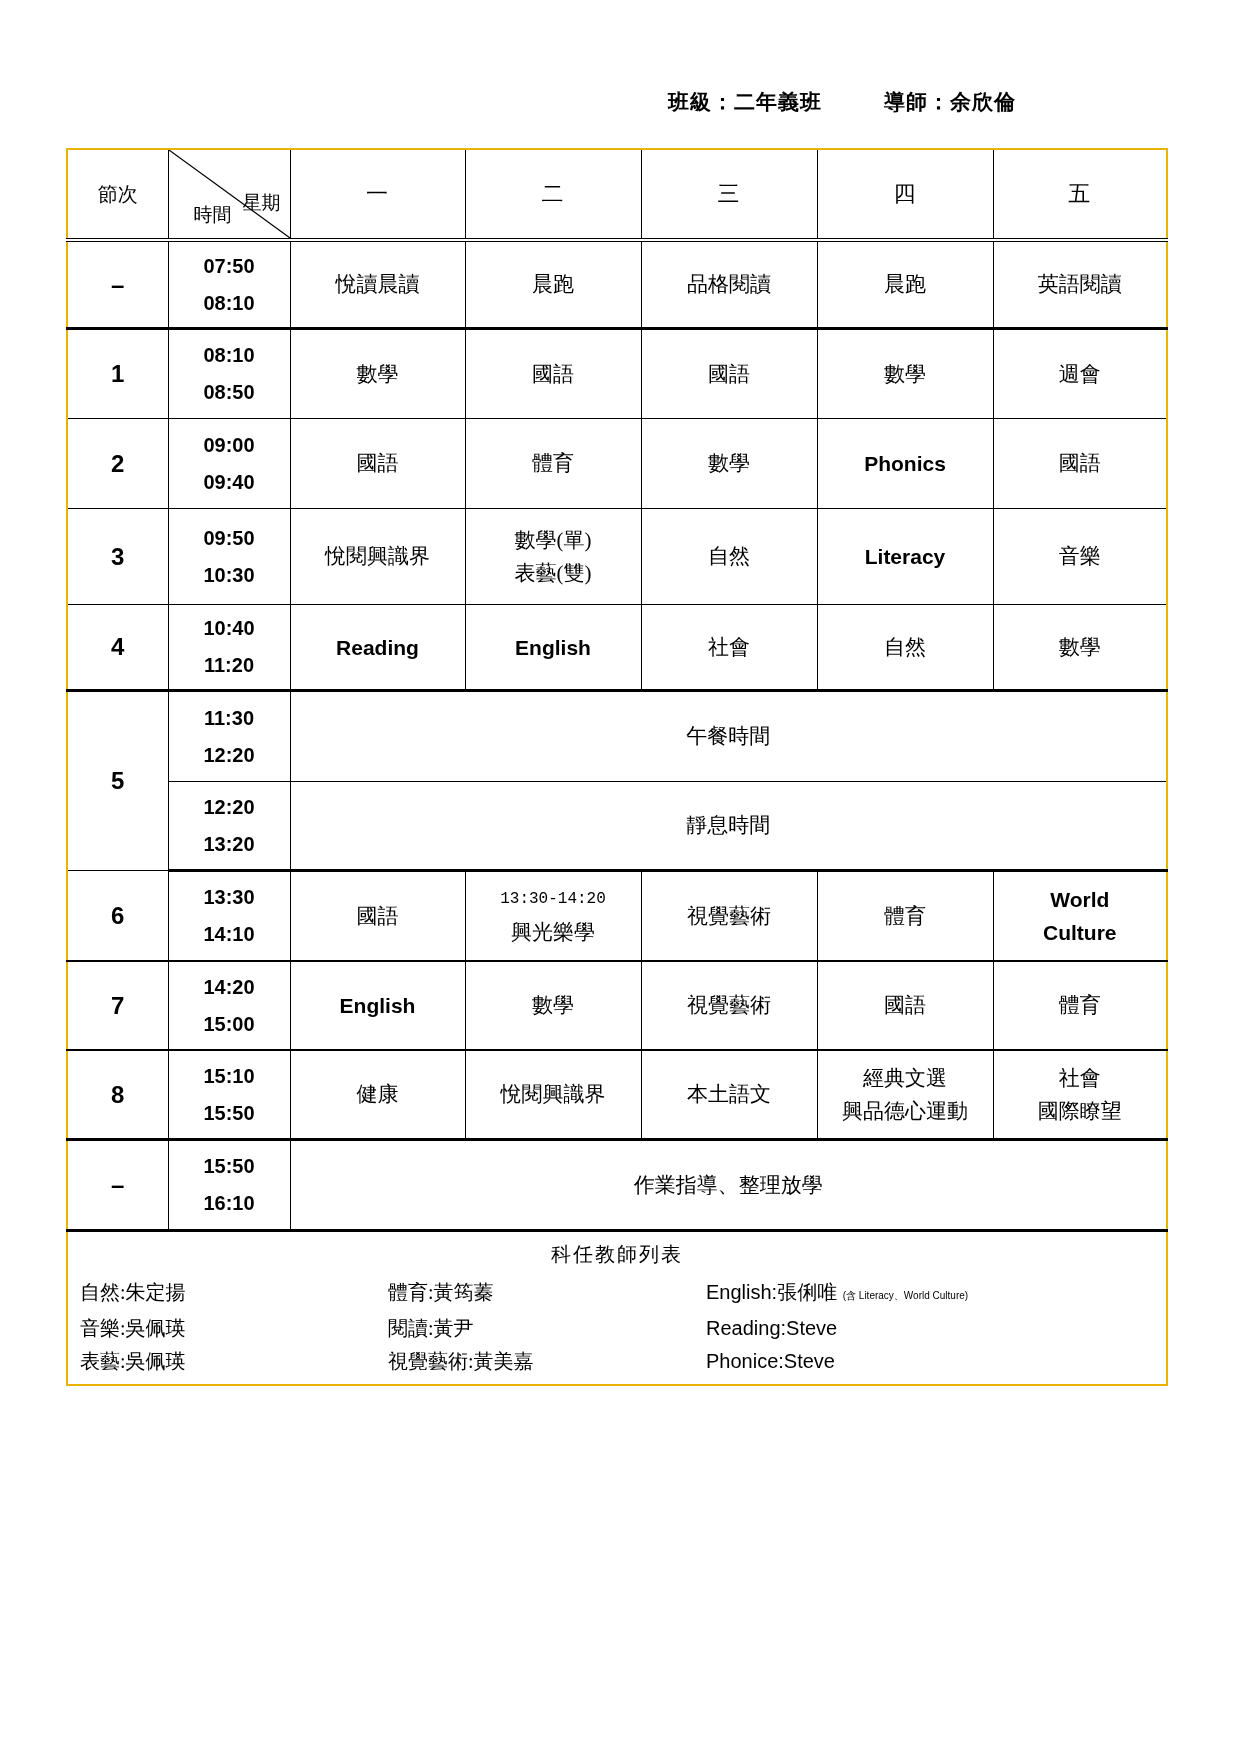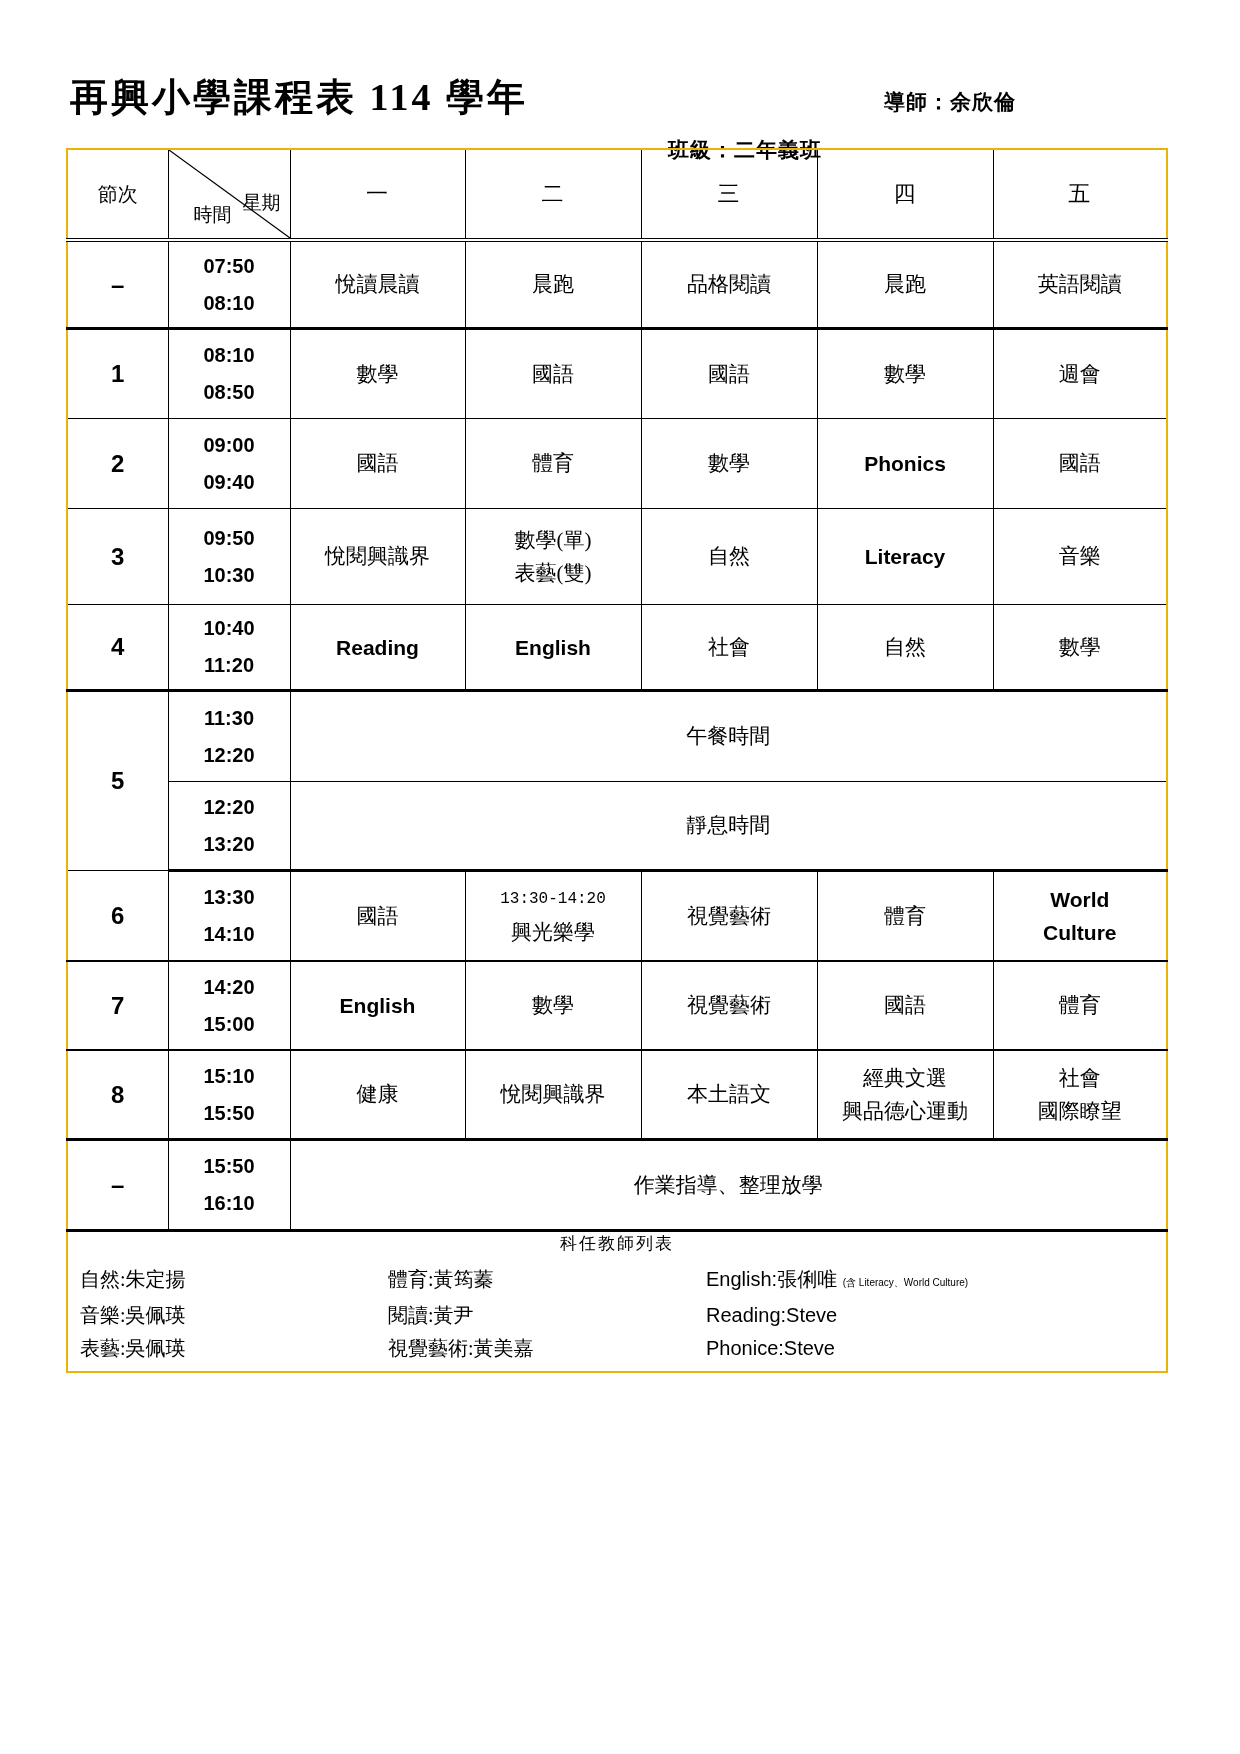--- a/index.html
+++ b/index.html
@@ -1,21 +1,21 @@
 <!DOCTYPE html>
 <html><head>
 <meta charset="utf-8">
 <style>
   html,body{margin:0;padding:0;background:#fff;}
   .page{position:relative;width:1240px;height:1754px;background:#ffffff;overflow:hidden;
         font-family:"Liberation Serif",serif;color:#000;}
   .page-title{position:absolute;left:70px;top:72px;font-size:38px;font-weight:bold;
         letter-spacing:3px;font-family:"Liberation Serif",serif;}
   .meta-label{position:absolute;top:88px;font-size:21px;font-weight:bold;letter-spacing:1px;}
-  .class-label{left:668px;margin-top:48px;}
+  .class-label{left:668px;}
   .advisor-label{left:884px;}
 
   table.timetable{position:absolute;left:66px;top:148px;width:1100px;
         border-collapse:collapse;table-layout:fixed;border:2px solid #eab308;}
   td{border:1px solid #000;text-align:center;vertical-align:middle;padding:0;overflow:hidden;}
 
   
   tr.bbd > td{border-bottom:4px double #000;}
   tr.bb1 > td{border-bottom:1px solid #000;}
   tr.bb2 > td{border-bottom:2px solid #000;}
@@ -41,32 +41,31 @@
   .ln{line-height:33px;}
   .ln:empty{display:none;}
   .small-time{font-family:"Liberation Mono",monospace;font-size:16px;font-weight:normal;}
 
   .corner{position:relative;width:100%;height:100%;}
   .corner svg{position:absolute;left:0;top:0;width:100%;height:100%;}
   .corner .wk{position:absolute;top:12px;right:9px;font-size:19px;margin-top:28px;}
   .corner .tm{position:absolute;bottom:10px;left:25px;font-size:19px;}
 
   .teacher-td{vertical-align:top;text-align:left;}
-  .t-title{text-align:center;font-size:17px;letter-spacing:2px;}
+  .t-title{text-align:center;font-size:20px;padding-top:9px;letter-spacing:2px;}
   .t-grid{display:grid;grid-template-columns:308px 318px auto;padding:8px 6px 6px 12px;}
   .t-item{font-size:20px;line-height:33px;white-space:nowrap;}
   .t-item.lat{font-family:"Liberation Sans",sans-serif;}
   .t-note{font-size:10px;font-family:"Liberation Sans",sans-serif;}
 </style>
 </head>
 <body>
 
 <div class="page">
 
-  <div class="page-title">再興小學課程表 114 學年</div>
   <div class="meta-label class-label">班級：二年義班</div>
   <div class="meta-label advisor-label">導師：余欣倫</div>
 
   <table class="timetable">
     <colgroup>
       <col style="width:101px">
         <col style="width:122px">
       <col style="width:175px">
         <col style="width:176px">
         <col style="width:176px">

